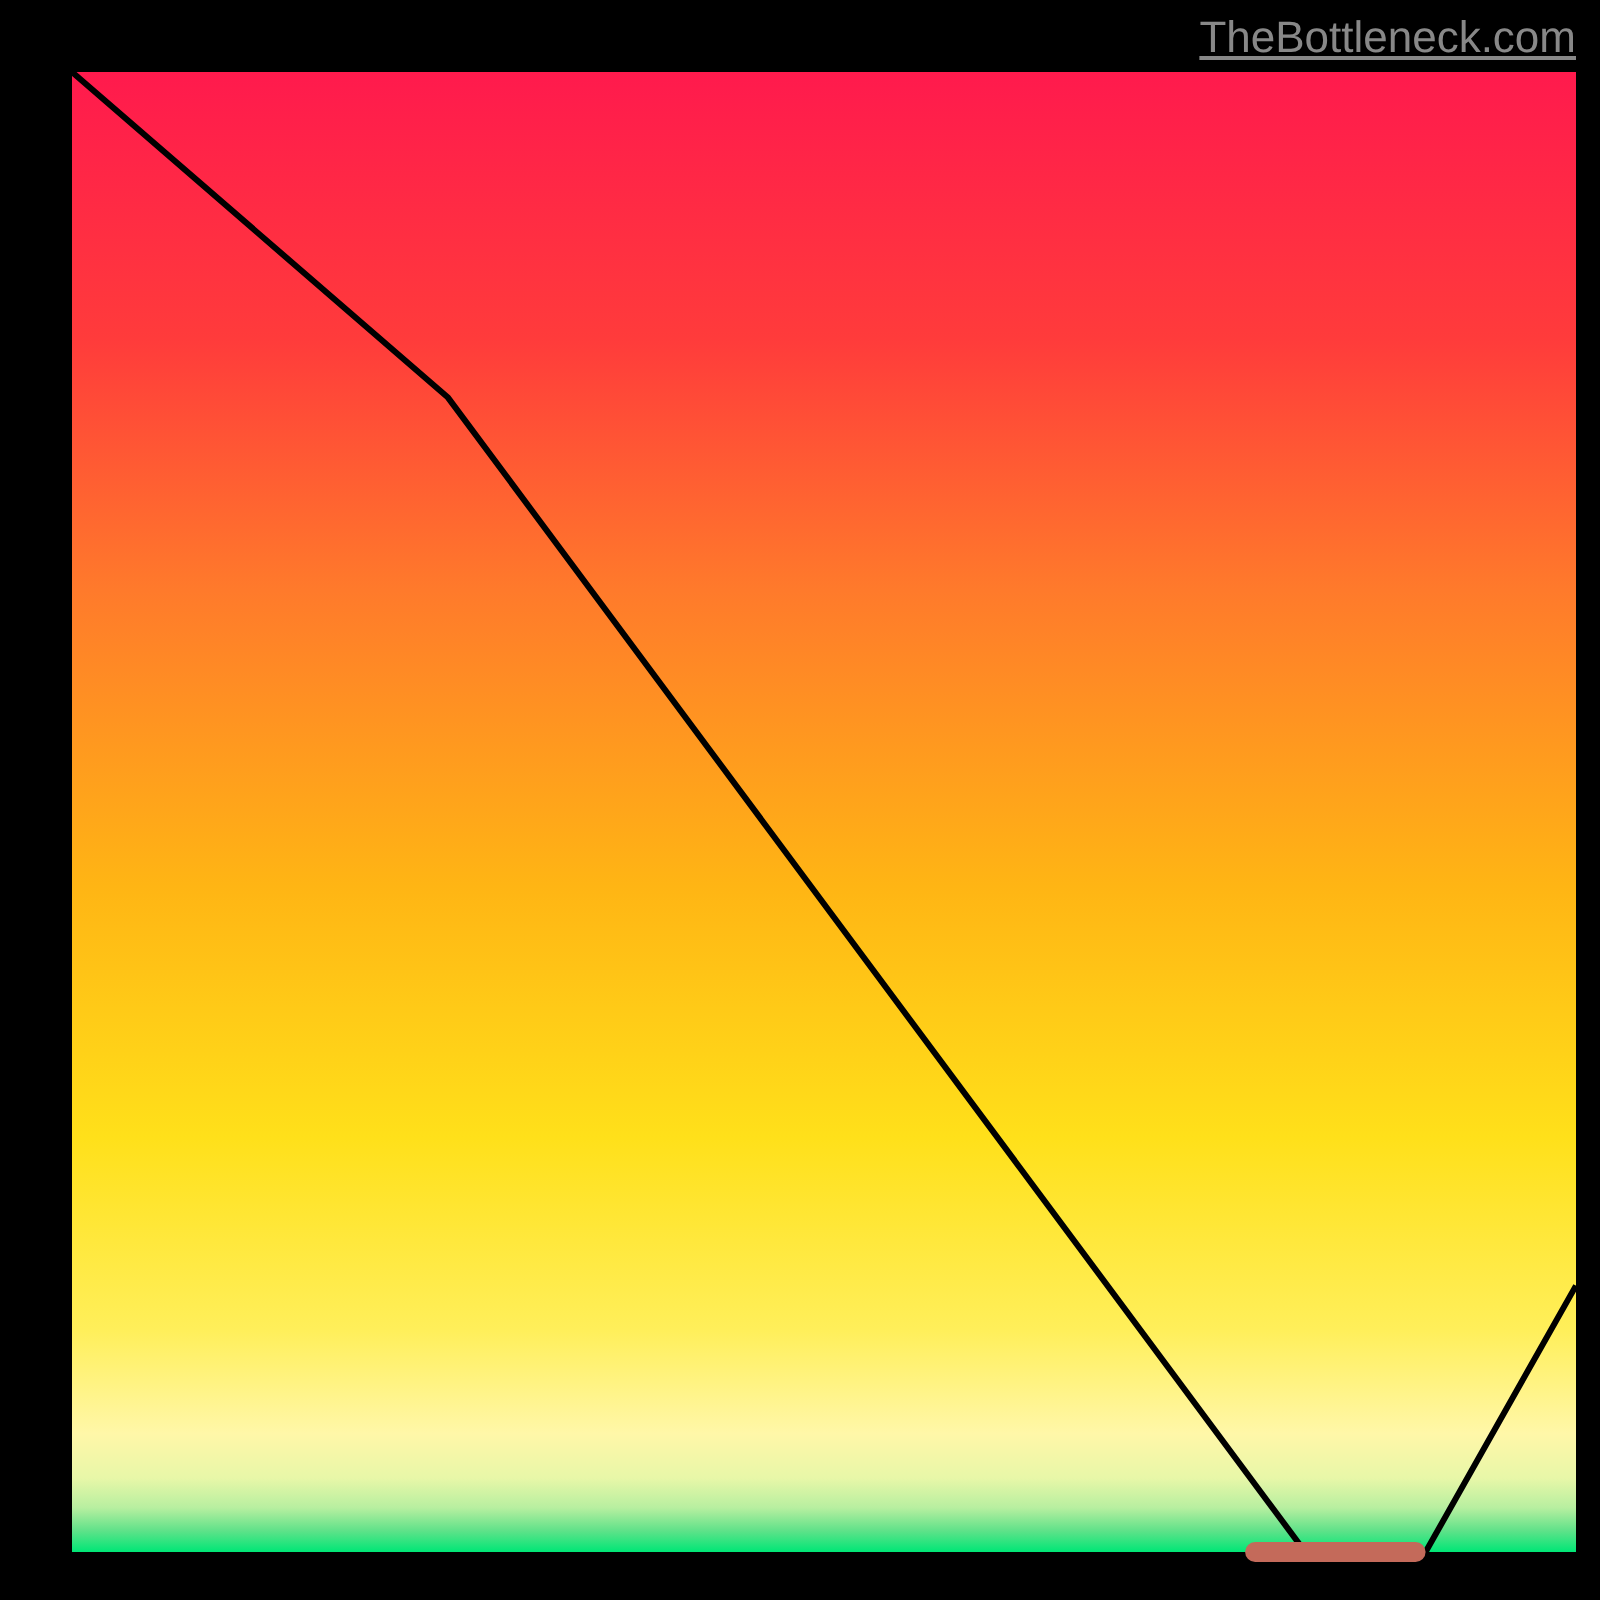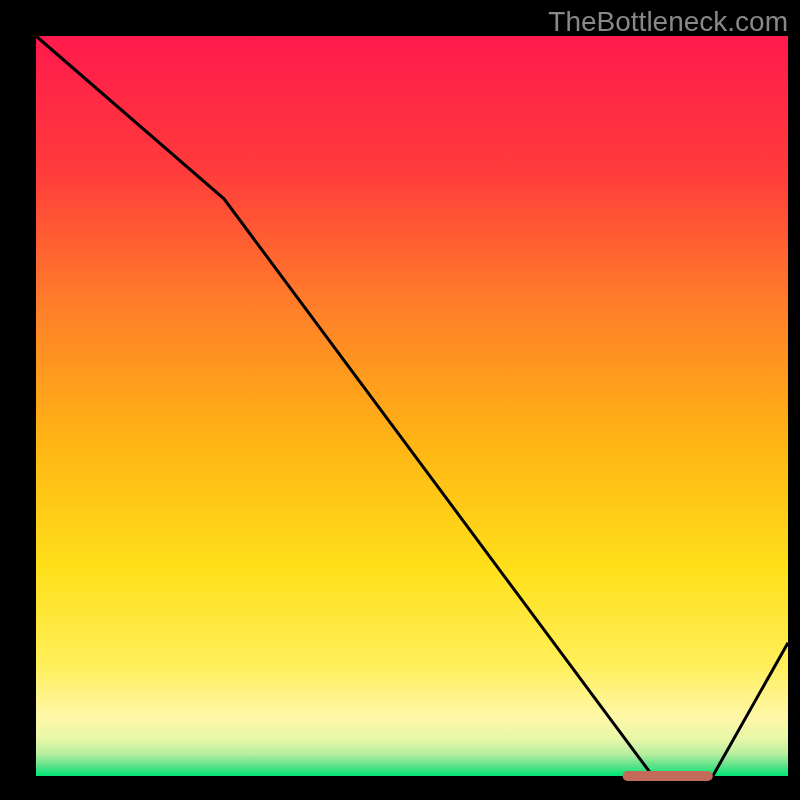--- a/index.html
+++ b/index.html
@@ -13,22 +13,23 @@
   .wrap {
     position: relative;
     width: 800px;
     height: 800px;
   }
   .source {
     position: absolute;
     top: 6px;
     right: 12px;
     color: #888;
-    font-size: 28px;
+    font-size: 22px;
     font-weight: 500;
+    text-decoration: underline;
   }
   svg {
     display: block;
   }
 </style>
 </head>
 <body>
 <div class="wrap">
 
 <svg id="chart-svg" width="800" height="800" viewBox="0 0 800 800">

